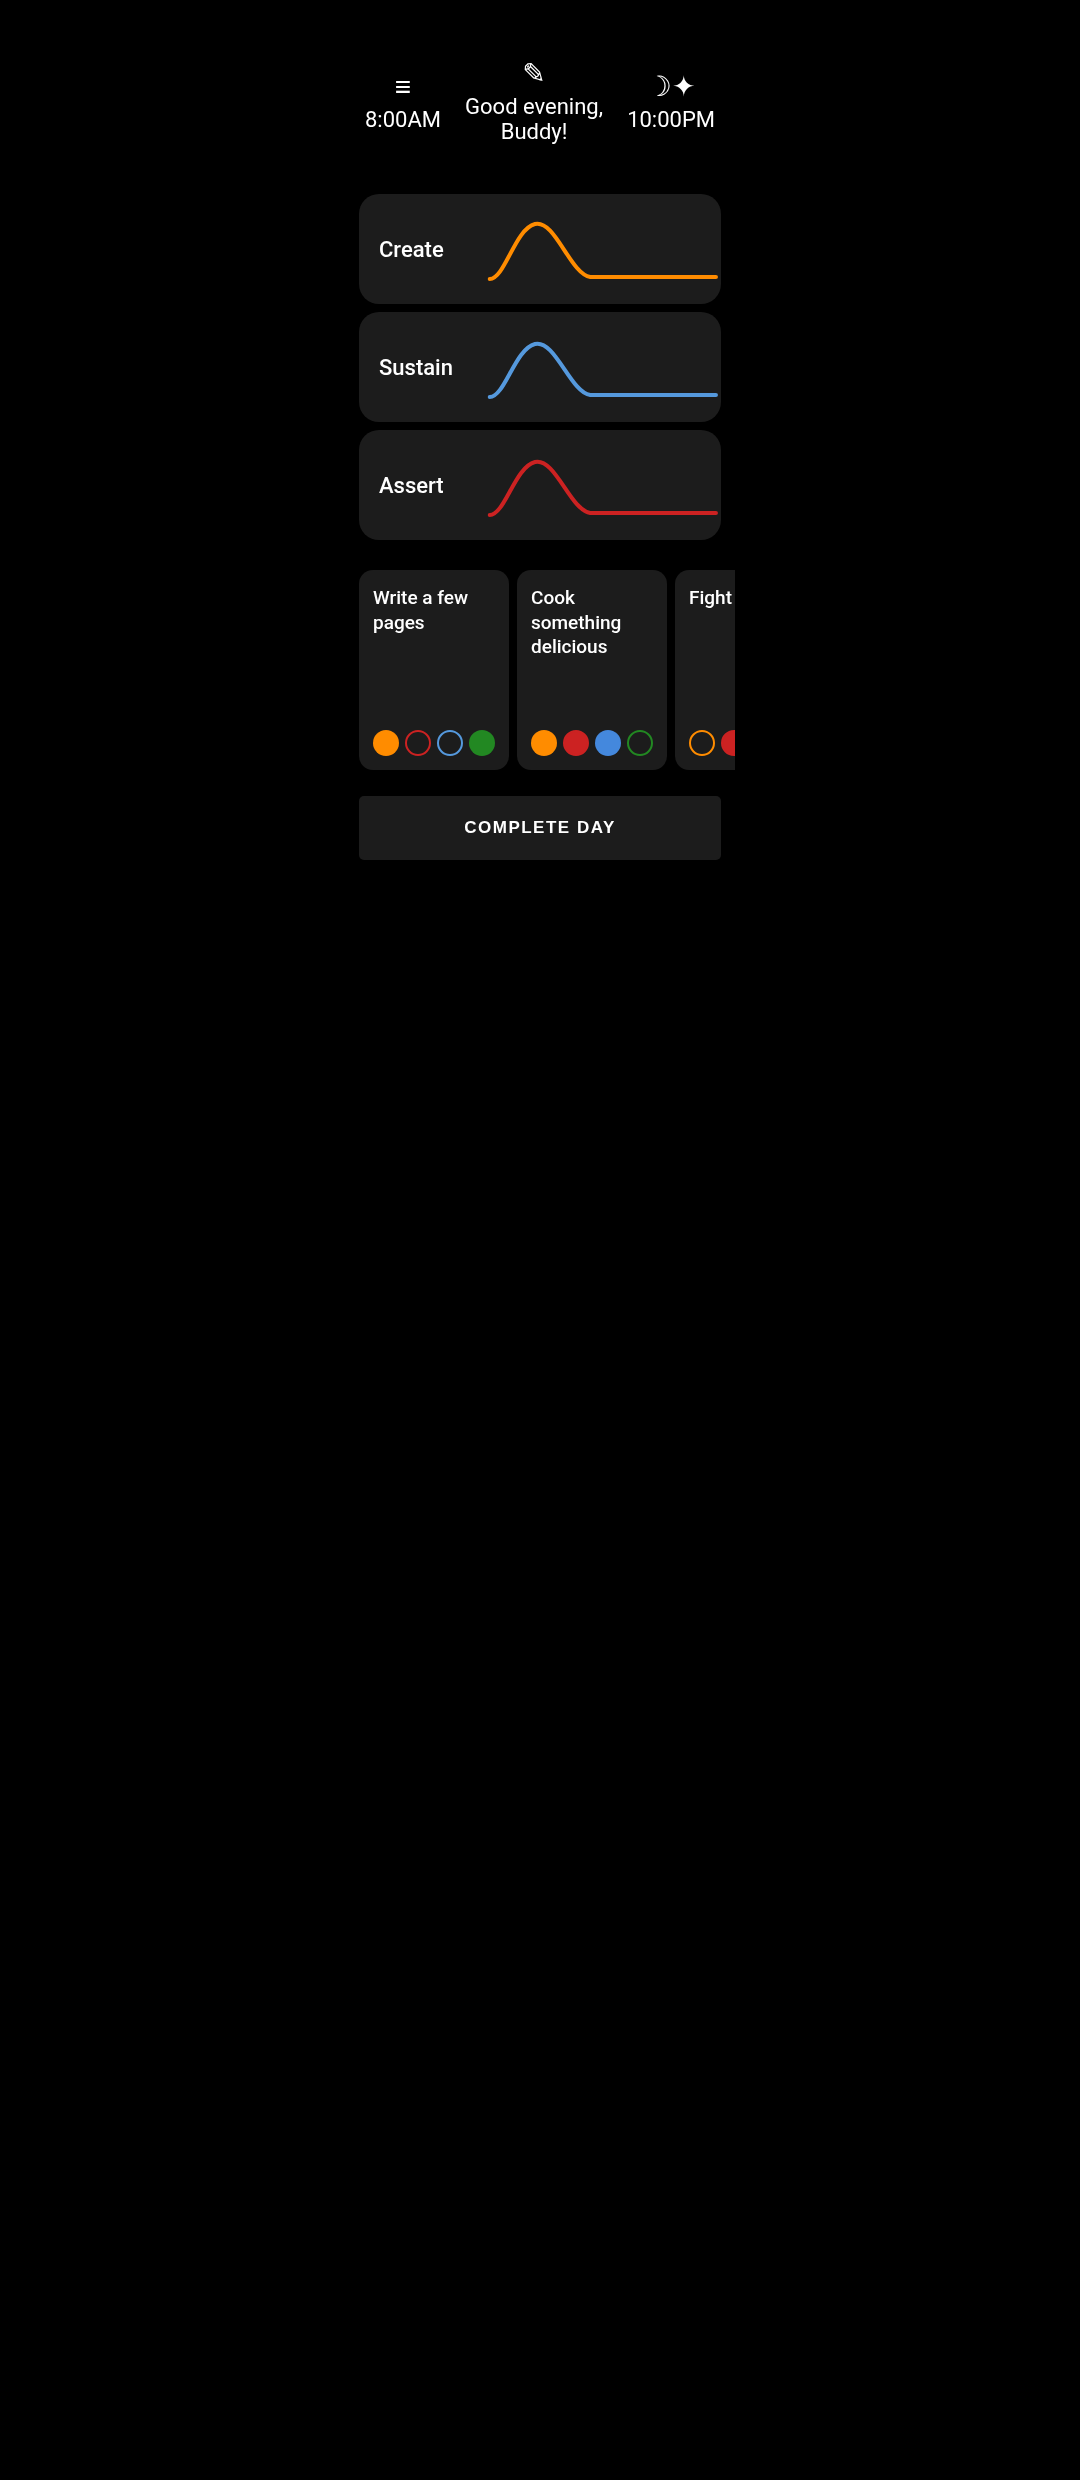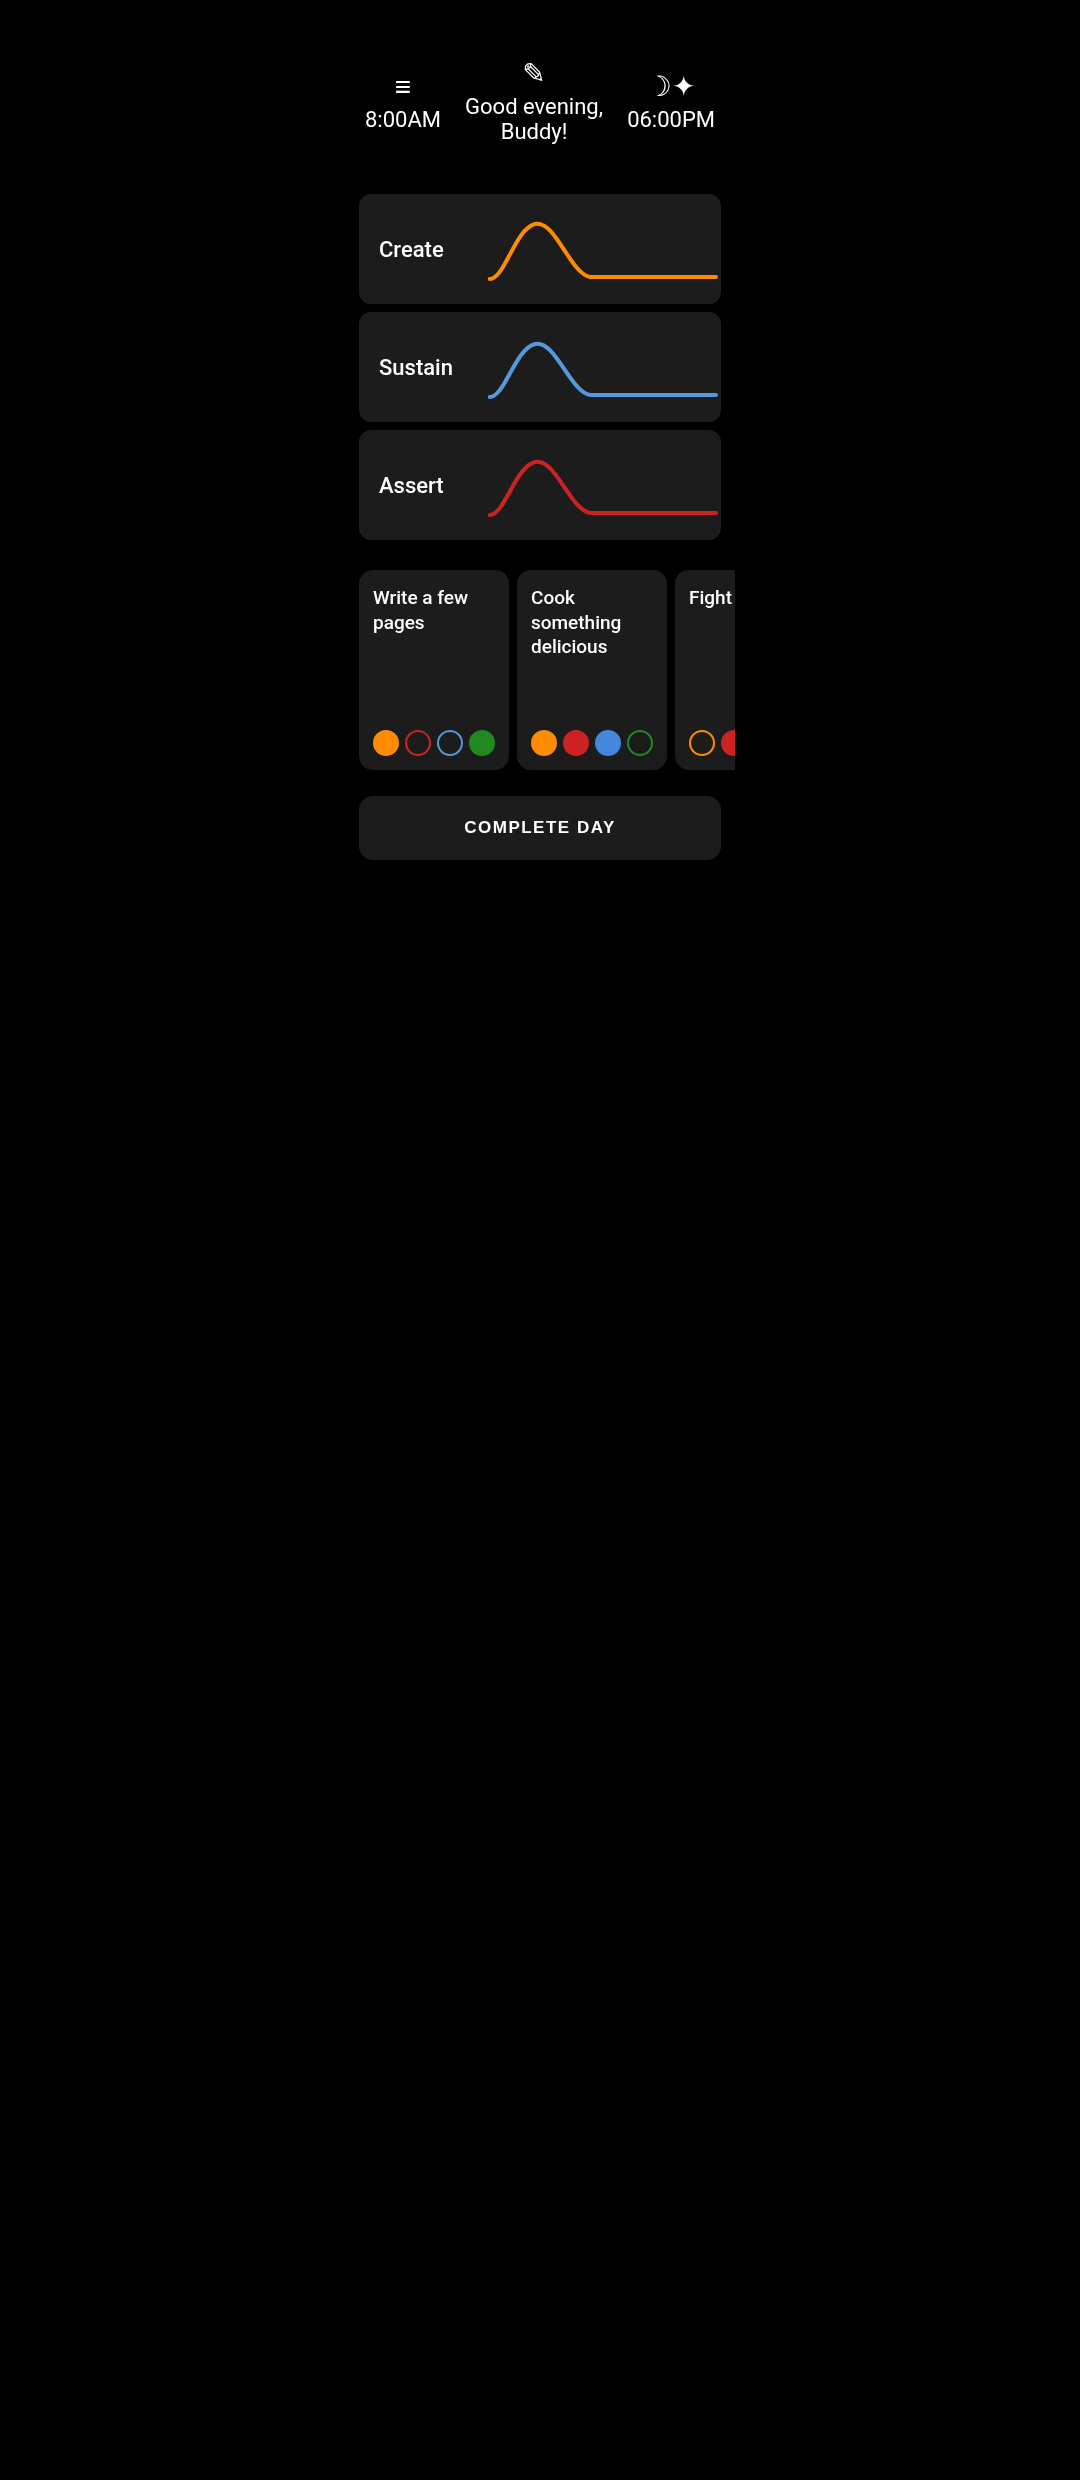--- a/index.html
+++ b/index.html
@@ -42,21 +42,21 @@
 
     .categories-section {
       padding: 10px 14px;
       display: flex;
       flex-direction: column;
       gap: 8px;
     }
 
     .category-card {
       background: #1c1c1c;
-      border-radius: 12px;
+      border-radius: 20px;
       padding: 20px 20px 18px;
       position: relative;
       overflow: hidden;
       height: 110px;
       display: flex;
       align-items: center;
     }
 
     .category-name {
       font-size: 22px;
@@ -130,21 +130,21 @@
     .dot-orange-outline { background: transparent; border: 2px solid #FF8C00; }
 
     .complete-btn-container {
       padding: 16px 14px 30px;
     }
 
     .complete-btn {
       width: 100%;
       background: #1c1c1c;
       border: none;
-      border-radius: 14px;
+      border-radius: 5px;
       color: #fff;
       font-size: 17px;
       font-weight: 600;
       letter-spacing: 1.5px;
       padding: 22px;
       cursor: pointer;
       text-transform: uppercase;
     }
   </style>
 </head>
@@ -154,21 +154,21 @@
   <div class="header-item">
     <span class="header-icon">≡</span>
     <span class="header-label">8:00AM</span>
   </div>
   <div class="header-item">
     <span class="header-icon">✎</span>
     <span class="header-label">Good evening, Buddy!</span>
   </div>
   <div class="header-item">
     <span class="header-icon">☽✦</span>
-    <span class="header-label">06:00PM</span>
+    <span class="header-label">10:00PM</span>
   </div>
 </div>
 
 <div class="categories-section">
 
   <div class="category-card">
     <span class="category-name">Create</span>
     <div class="chart-container">
       <svg class="chart-svg" viewBox="0 0 360 80" preserveAspectRatio="none">
         <path d="M 130 70 C 145 70 155 20 175 15 C 195 10 210 65 230 68 L 355 68" fill="none" stroke="#FF8C00" stroke-width="4" stroke-linecap="round" stroke-linejoin="round"></path>

